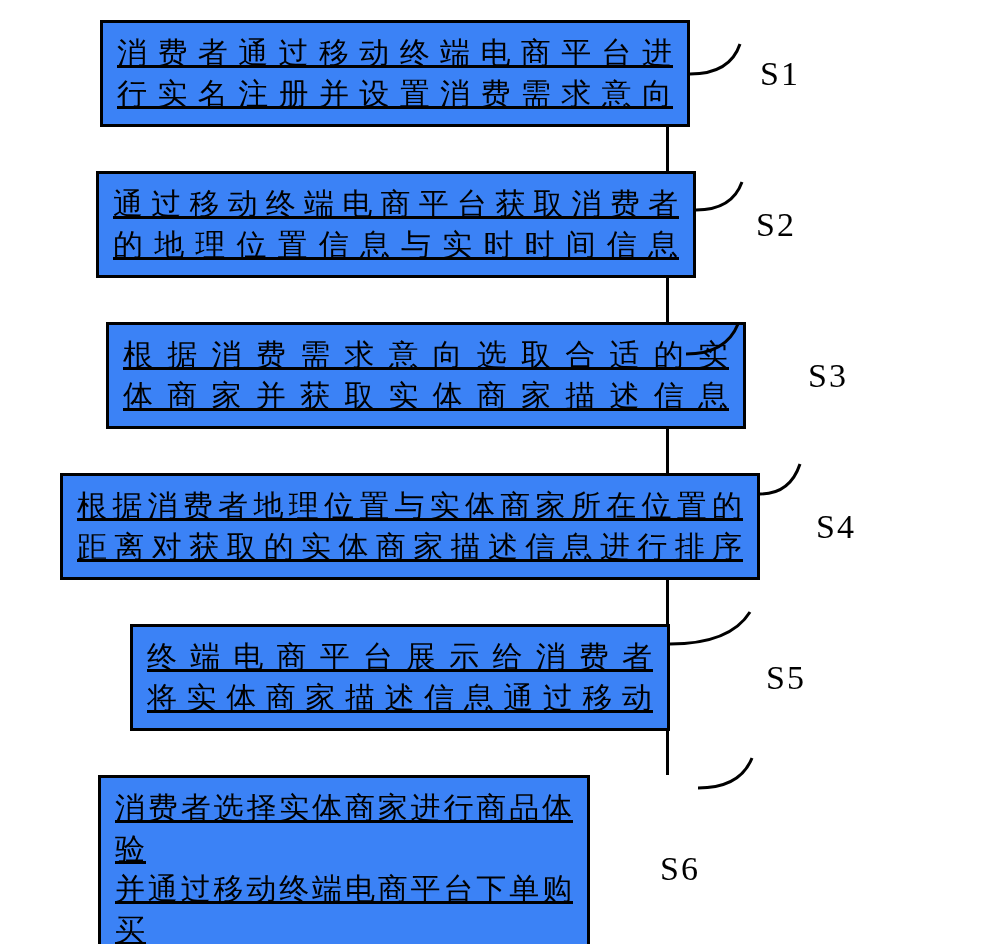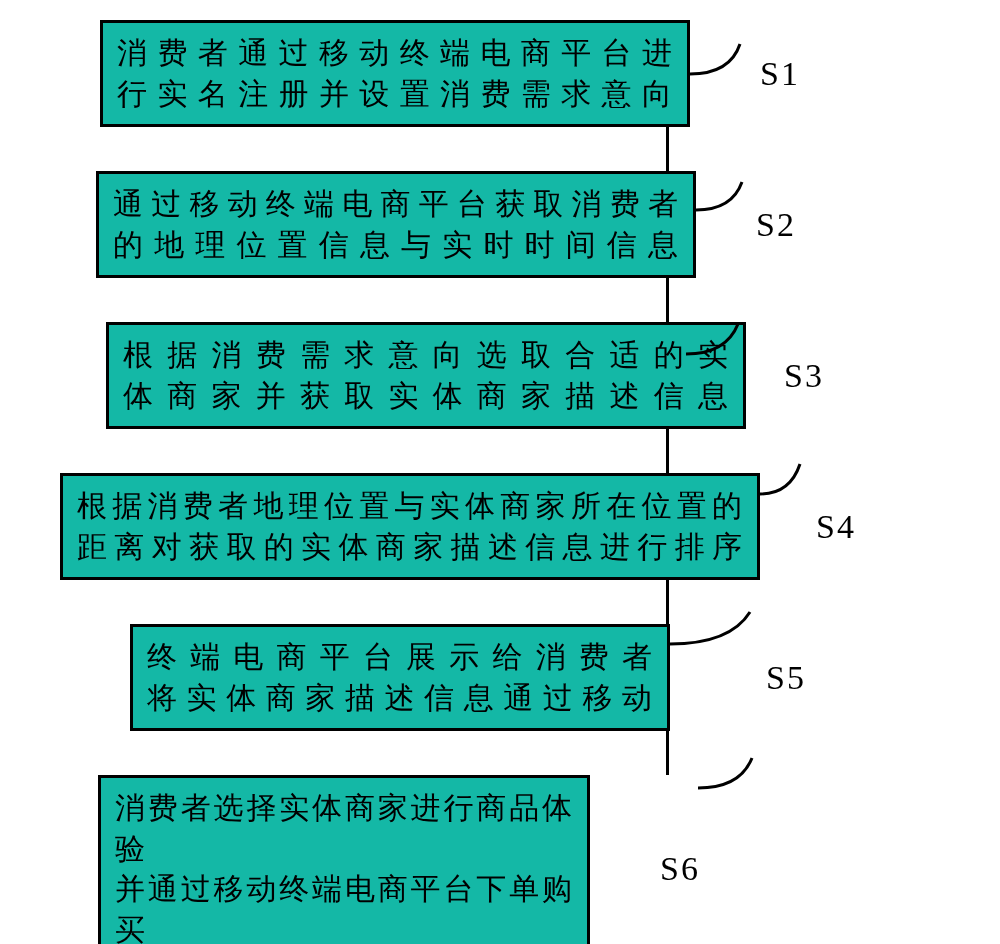--- a/index.html
+++ b/index.html
@@ -16,28 +16,29 @@
     top: 20px;
     width: 880px;
   }
   .row {
     display: flex;
     align-items: center;
     justify-content: flex-start;
   }
   .box {
     border: 3px solid #000;
-    background: #14b8a6;
+    background: #3b82f6;
     padding: 10px 14px;
     font-size: 30px;
     line-height: 1.35;
     text-align: justify;
     text-align-last: justify;
     letter-spacing: 1px;
     color: #000;
+    text-decoration: underline;
   }
   .box span {
     display: block;
   }
   .label {
     font-size: 34px;
     color: #000;
     margin-left: 24px;
     white-space: nowrap;
     letter-spacing: 2px;
@@ -108,21 +109,21 @@
     </div>
 
   <div class="row">
     <div class="box b3">
       <span>根据消费需求意向选取合适的实</span>
       <span>体商家并获取实体商家描述信息</span>
     </div>
     <svg class="curve" width="70" height="60" style="left:626px; top:288px;">
       <path d="M0,46 Q40,46 52,16" stroke="#000" stroke-width="3" fill="none"></path>
     </svg>
-    <div class="label" style="margin-left:38px;">S3</div>
+    <div class="label" style="margin-left:62px;">S3</div>
   </div>
   <div class="connector-wrap c3">
       <div class="connector"></div>
     </div>
 
   <div class="row">
     <div class="box b4">
       <span>根据消费者地理位置与实体商家所在位置的</span>
       <span>距离对获取的实体商家描述信息进行排序</span>
     </div>

